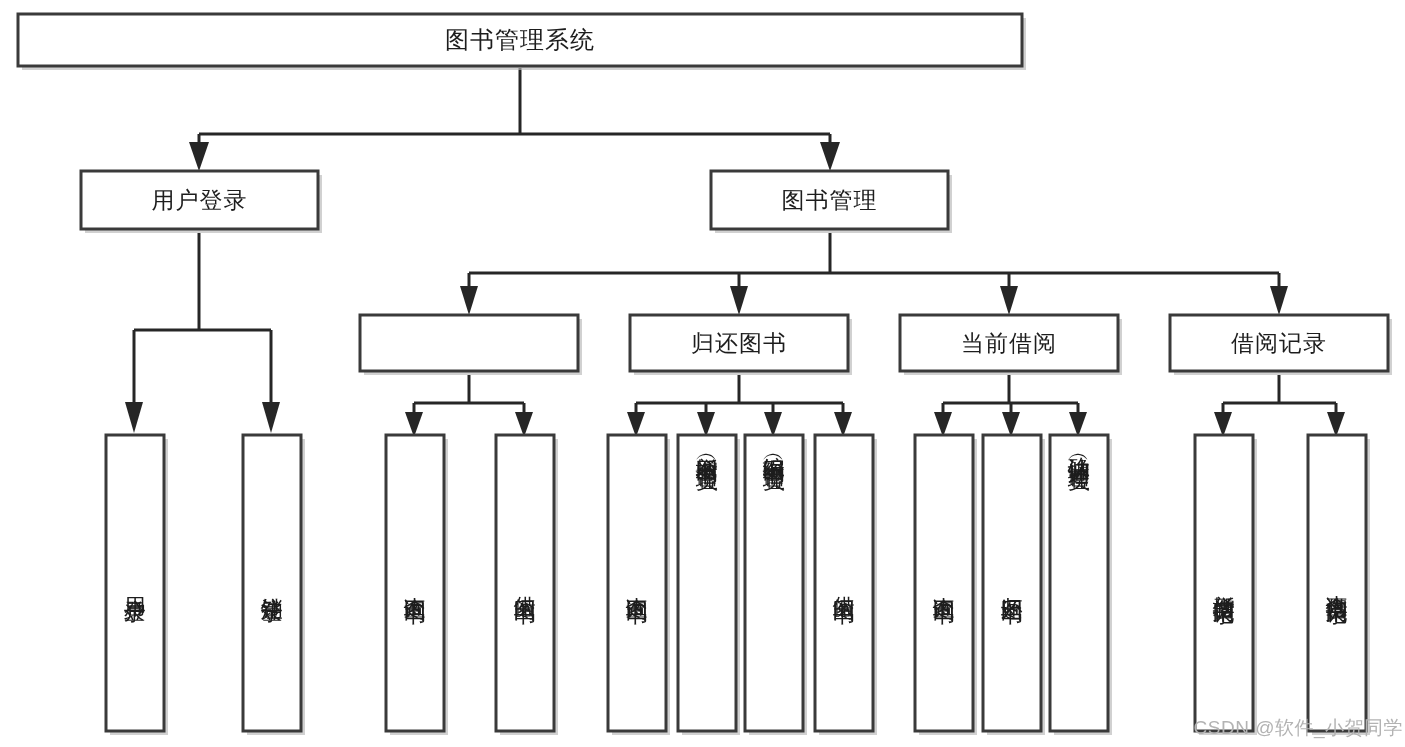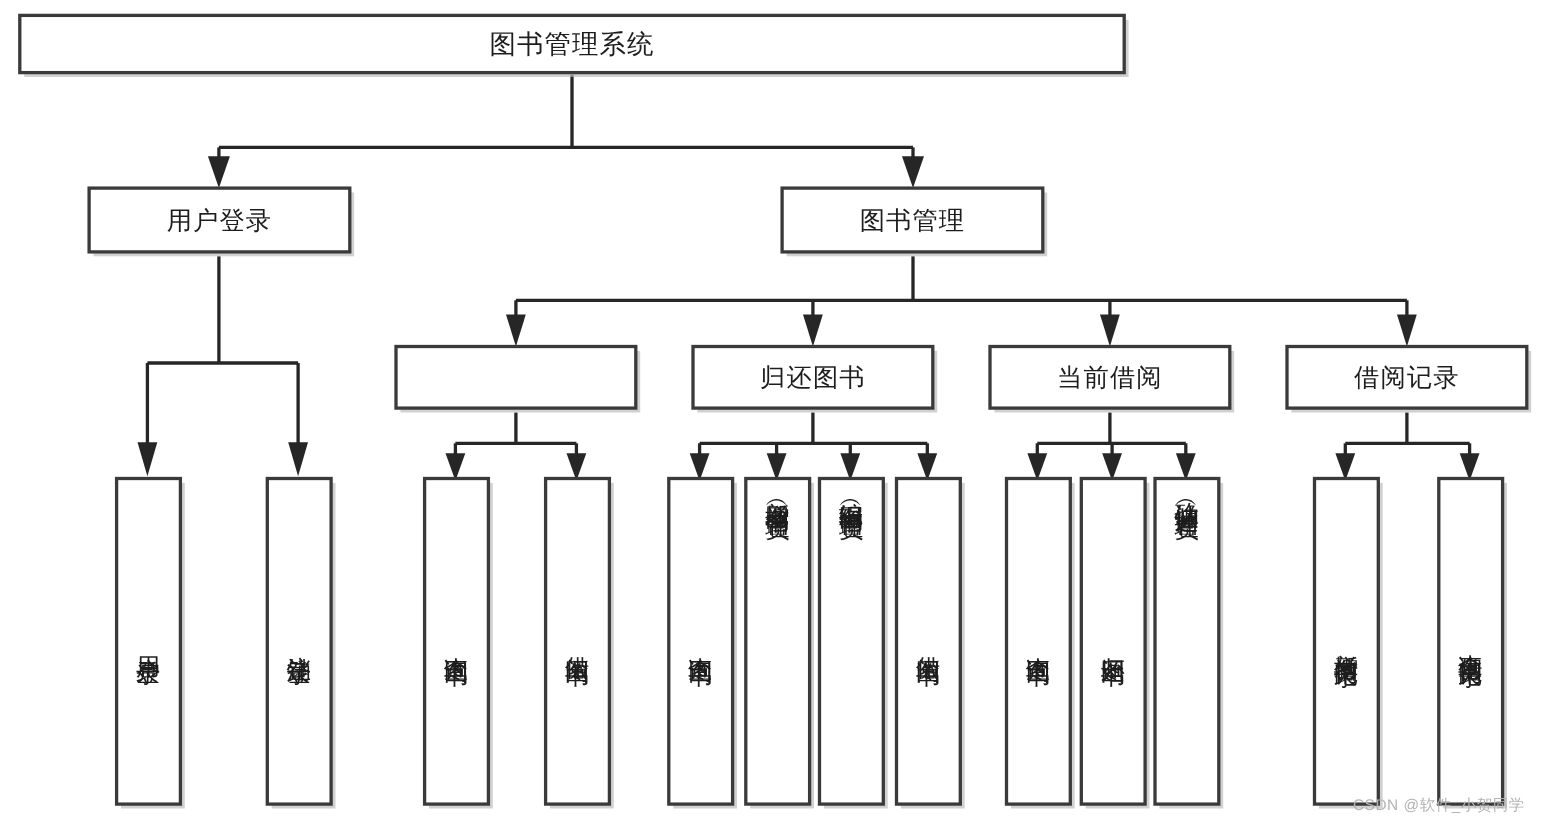--- a/index.html
+++ b/index.html
@@ -77,24 +77,24 @@
     font-size: 23px;
     color: #1d1d1d;
     letter-spacing: 1px;
     white-space: nowrap;
   }
   .root-label-text {
     font-size: 24px;
   }
   #watermark {
     position: absolute;
-    right: 19px;
+    right: 2px;
     bottom: 6px;
     font-family: "Liberation Sans", "DejaVu Sans", sans-serif;
-    font-size: 14px;
+    font-size: 19px;
     color: #b3b3b3;
     letter-spacing: 0.5px;
     white-space: nowrap;
     pointer-events: none;
   }
 </style>
 </head>
 <body>
 
 <div id="diagram-root">

